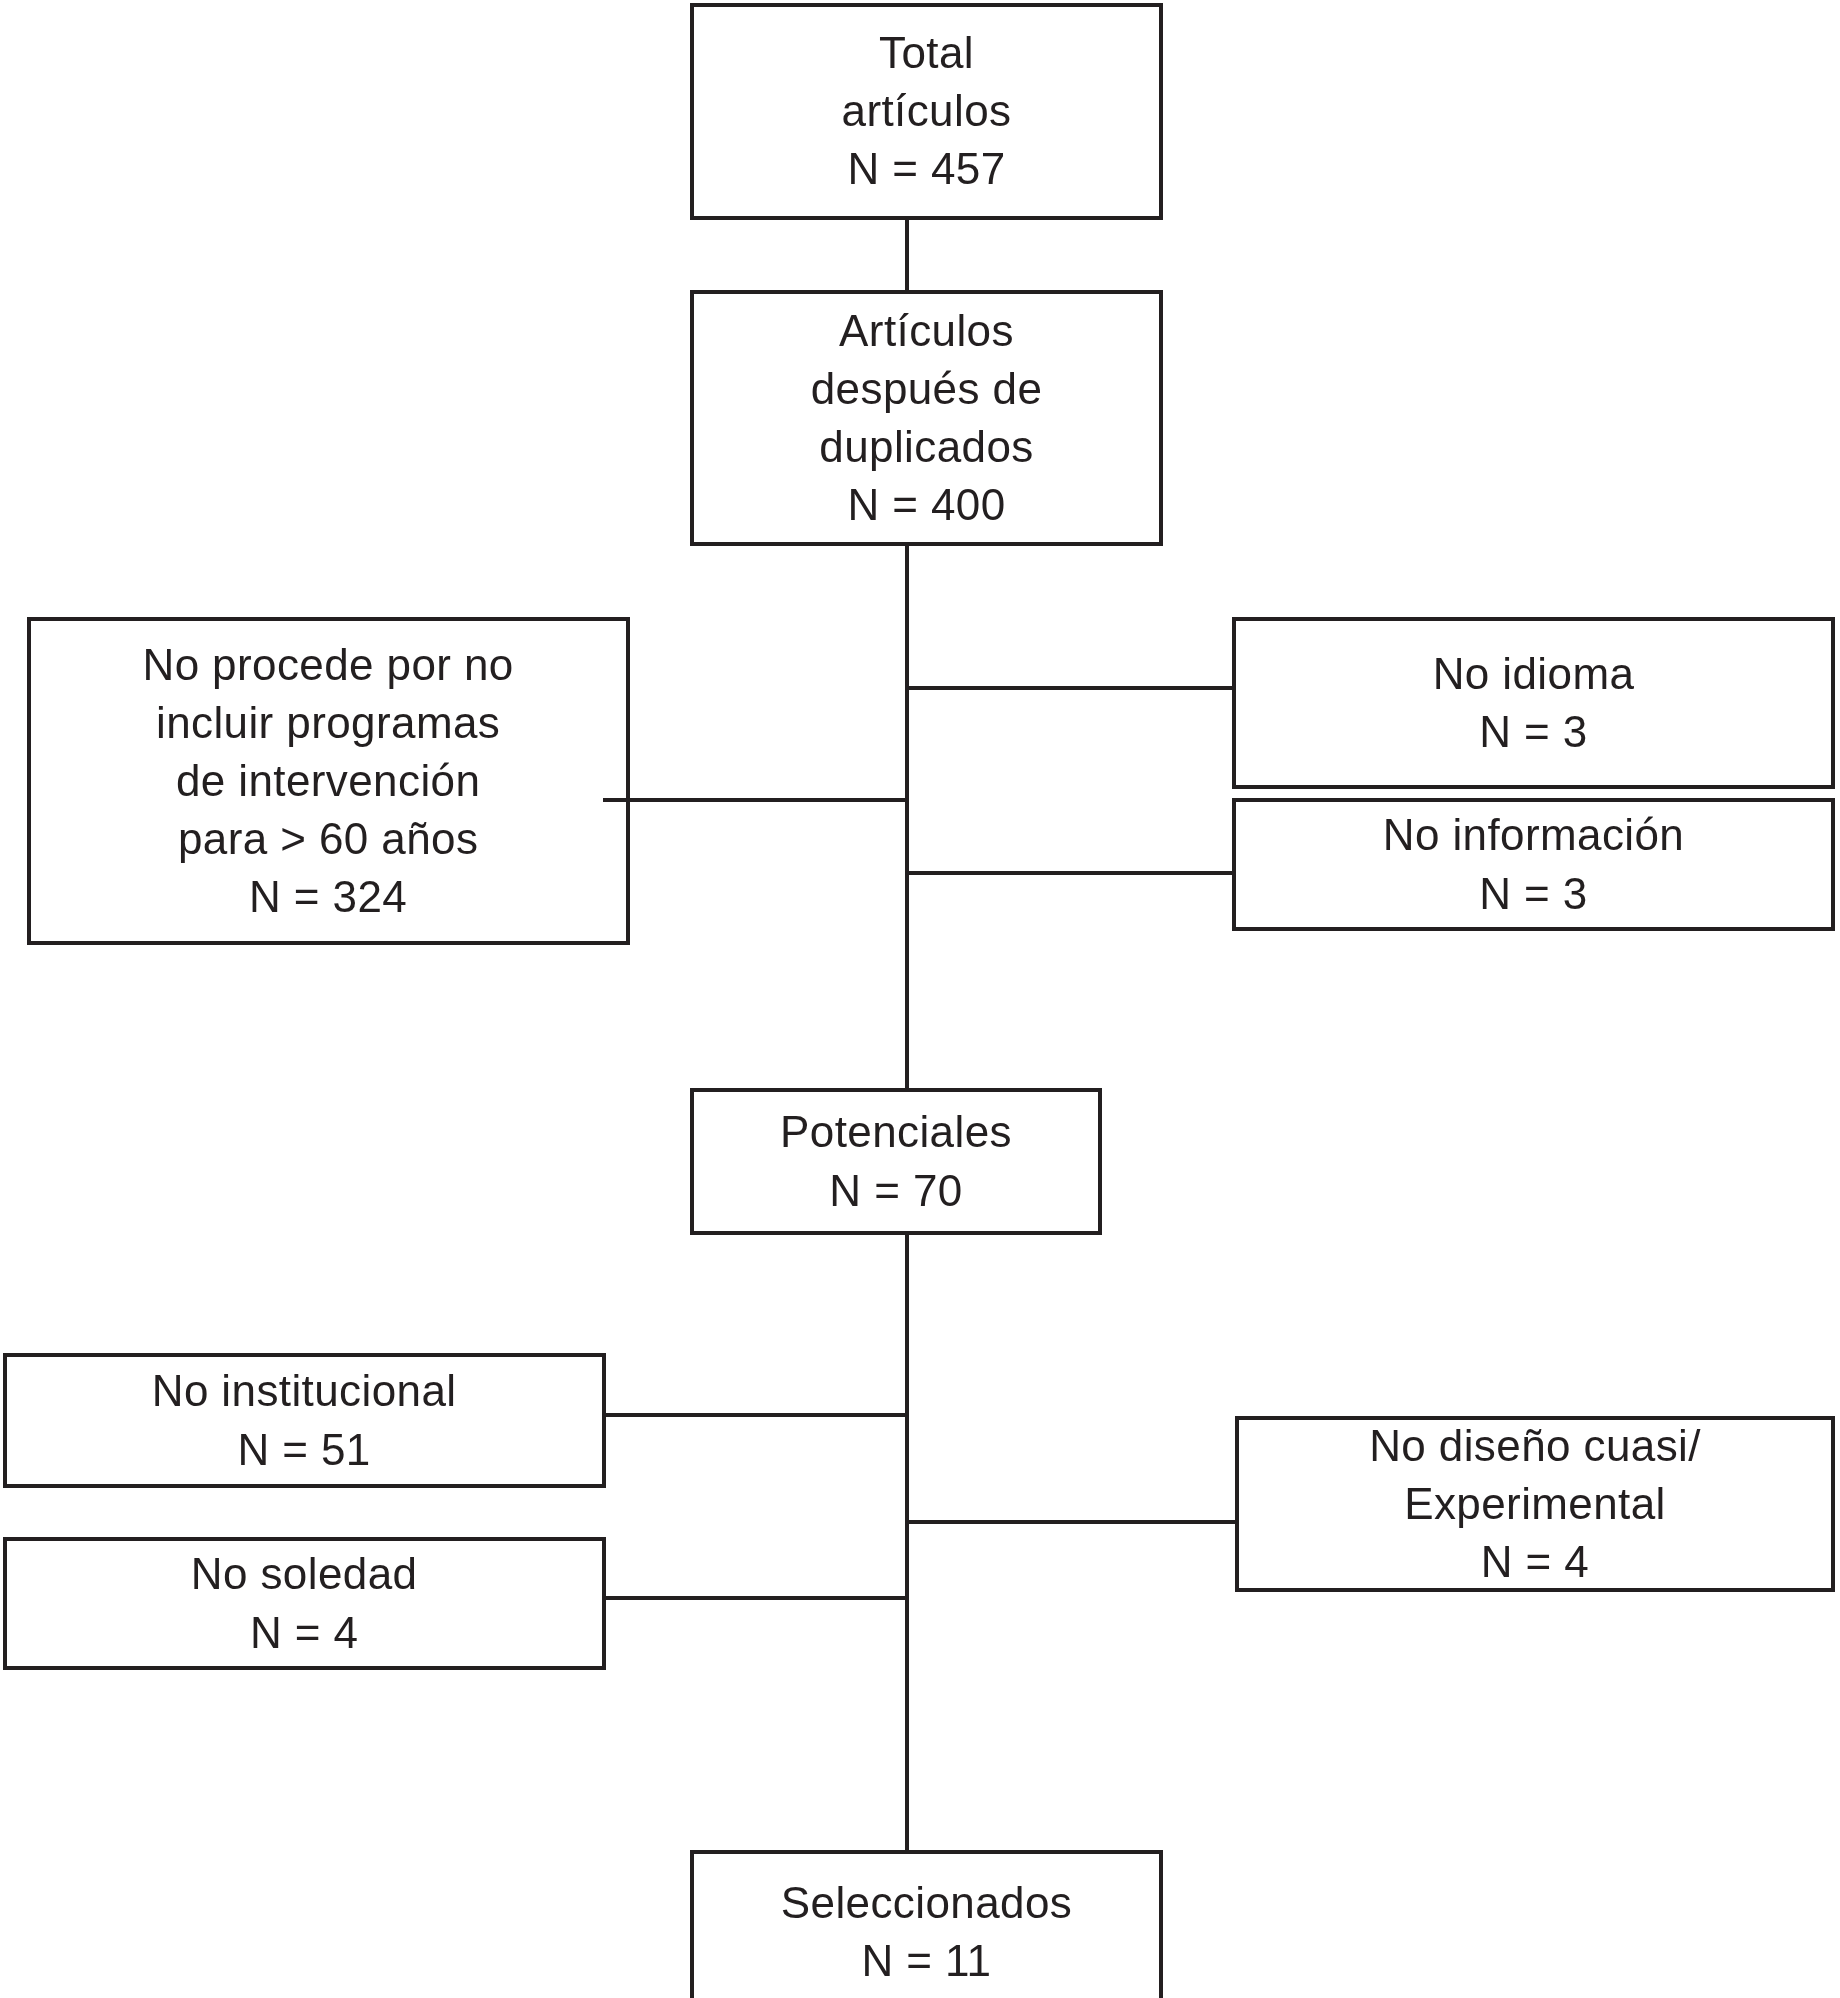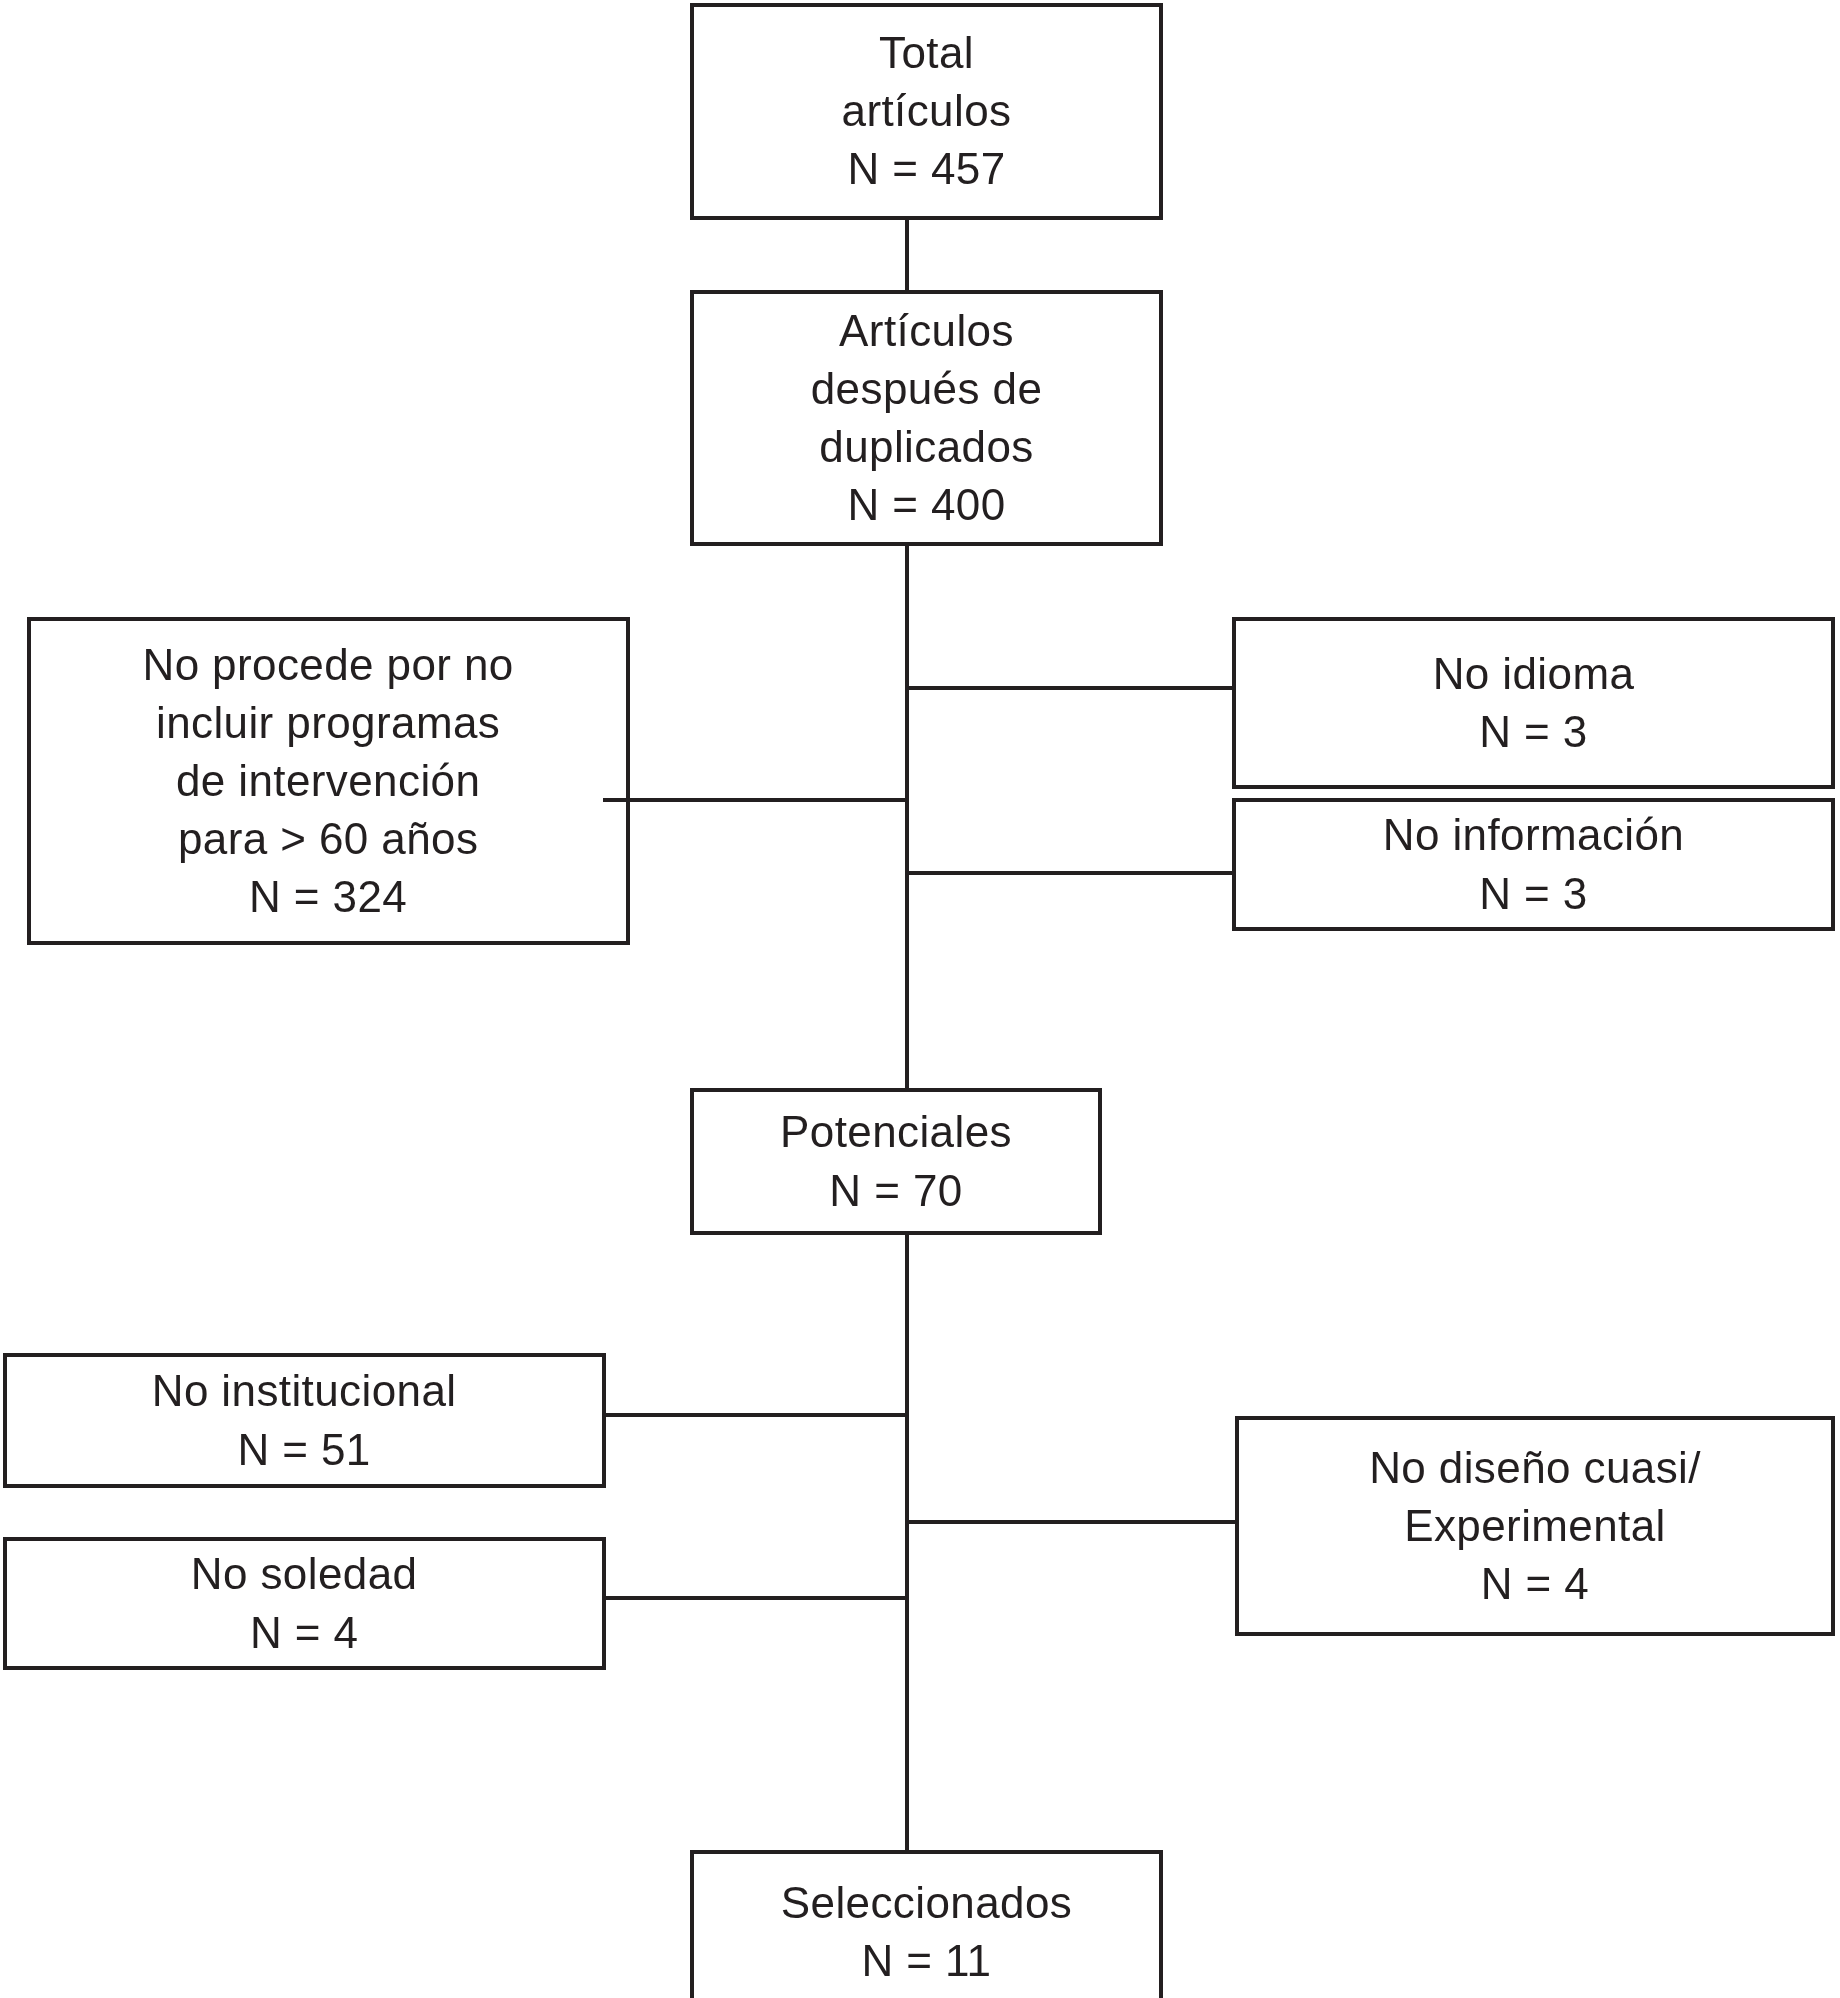--- a/index.html
+++ b/index.html
@@ -91,21 +91,21 @@
   <div class="node" style="left:1232px; top:617px; width:603px; height:172px;">
     <span class="node-label">No idioma
 N = 3</span>
   </div>
 
   <div class="node" style="left:1232px; top:798px; width:603px; height:133px;">
     <span class="node-label">No información
 N = 3</span>
   </div>
 
-  <div class="node" style="left:1235px; top:1416px; width:600px; height:220px;">
+  <div class="node" style="left:1235px; top:1416px; width:600px; height:176px;">
     <span class="node-label">No diseño cuasi/
 Experimental
 N = 4</span>
   </div>
 
   <div class="line vline" style="left:905px; top:216px; height:78px;"></div>
   <div class="line vline" style="left:905px; top:543px; height:549px;"></div>
   <div class="line vline" style="left:905px; top:1232px; height:622px;"></div>
 
   <div class="line hline" style="left:905px; top:686px; width:331px;"></div>

